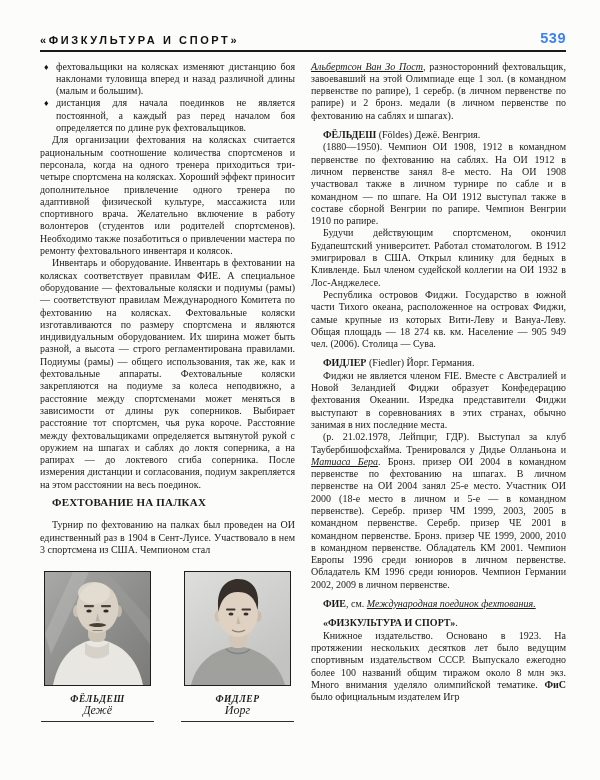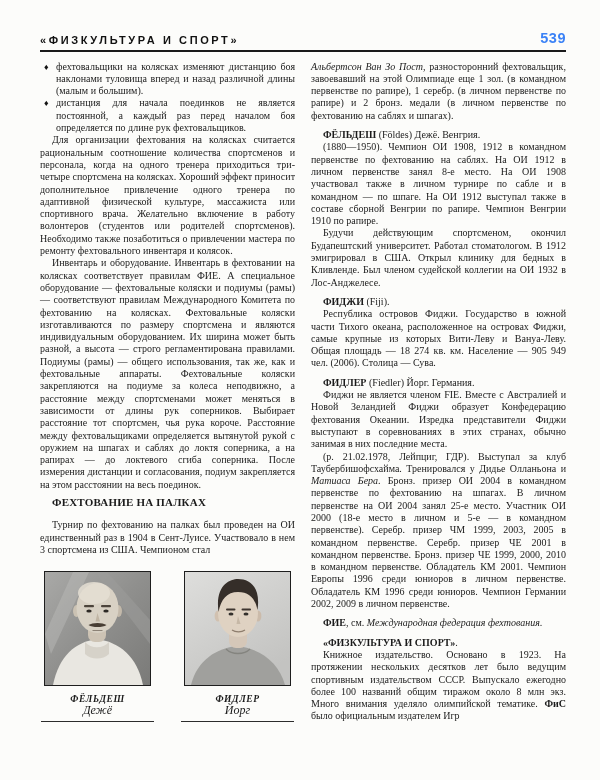--- a/index.html
+++ b/index.html
@@ -28,21 +28,21 @@
   .headrule{height:1.6px;background:#1a1a1a;margin-top:4px;}
   
   .cols{display:flex;gap:16px;margin-top:9px;}
   .col{width:255px;flex:none;
     font-size:10px;line-height:12.3px;text-align:justify;}
   p{margin:0;}
   .p{text-indent:12px;}
   .p0{text-indent:0;}
   .entry{margin-top:7px;}
   .ehead{font-weight:bold;}
-  .ital{font-style:italic;}
+  .ital{font-style:italic;text-decoration:underline;}
   .bold{font-weight:bold;}
   
   .bullet{display:flex;padding-left:4px;}
   .bchar{flex:none;width:12px;font-size:9px;line-height:12.3px;color:#141414;}
   .btext{flex:1;text-align:justify;}
   
   .sect{font-weight:bold;text-indent:12px;margin-top:5px;font-size:11px;letter-spacing:0.2px;}
   
   .figrow{display:flex;justify-content:space-between;margin-top:15px;padding:0 1px;}
   figure{margin:0;width:113px;}
@@ -161,27 +161,26 @@
     </div>
 
     <div class="col">
 
       <p class="p0"><span class="ital">Альбертсон Ван Зо Пост</span><span>, разносторонний фехтовальщик, завоевавший на этой Олимпиаде еще 1 зол. (в командном первенстве по рапире), 1 серебр. (в личном первенстве по рапире) и 2 бронз. медали (в личном первенстве по фехтованию на саблях и шпагах).</span></p>
 
       <p class="p entry"><span class="ehead">ФЁЛЬДЕШ</span><span> (Földes) Дежё. Венгрия.</span></p>
       <p class="p">(1880—1950). Чемпион ОИ 1908, 1912 в командном первенстве по фехтованию на саблях. На ОИ 1912 в личном первенстве занял 8-е место. На ОИ 1908 участвовал также в личном турнире по сабле и в командном — по шпаге. На ОИ 1912 выступал также в составе сборной Венгрии по рапире. Чемпион Венгрии 1910 по рапире.</p>
       <p class="p">Будучи действующим спортсменом, окончил Будапештский университет. Работал стоматологом. В 1912 эмигрировал в США. Открыл клинику для бедных в Кливленде. Был членом судейской коллегии на ОИ 1932 в Лос-Анджелесе.</p>
 
-      <p class="p entry"><span class="ehead">ФИДЖИ</span><span> (Fiji).</span></p>
       <p class="p">Республика островов Фиджи. Государство в южной части Тихого океана, расположенное на островах Фиджи, самые крупные из которых Вити-Леву и Вануа-Леву. Общая площадь — 18 274 кв. км. Население — 905 949 чел. (2006). Столица — Сува.</p>
       <p class="p entry"><span class="ehead">ФИДЛЕР</span><span> (Fiedler) Йорг. Германия.</span></p>
 
       <p class="p">Фиджи не является членом FIE. Вместе с Австралией и Новой Зеландией Фиджи образует Конфедерацию фехтования Океании. Изредка представители Фиджи выступают в соревнованиях в этих странах, обычно занимая в них последние места.</p>
       <p class="p"><span>(р. 21.02.1978, Лейпциг, ГДР). Выступал за клуб Таубербишофсхайма. Тренировался у Дидье Олланьона и </span><span class="ital">Матиаса Бера</span><span>. Бронз. призер ОИ 2004 в командном первенстве по фехтованию на шпагах. В личном первенстве на ОИ 2004 занял 25-е место. Участник ОИ 2000 (18-е место в личном и 5-е — в командном первенстве). Серебр. призер ЧМ 1999, 2003, 2005 в командном первенстве. Серебр. призер ЧЕ 2001 в командном первенстве. Бронз. призер ЧЕ 1999, 2000, 2010 в командном первенстве. Обладатель КМ 2001. Чемпион Европы 1996 среди юниоров в личном первенстве. Обладатель КМ 1996 среди юниоров. Чемпион Германии 2002, 2009 в личном первенстве.</span></p>
 
-      <p class="p entry"><span class="ehead">ФИЕ</span><span>, см. </span><span class="ital">Международная федерация фехтования.</span></p>
+      <p class="p entry"><span class="ehead">ФИЕ</span><span>, см. </span><span class="ital">Международная поединок фехтования.</span></p>
 
       <p class="p entry"><span class="ehead">«ФИЗКУЛЬТУРА И СПОРТ»</span><span>.</span></p>
       <p class="p"><span>Книжное издательство. Основано в 1923. На протяжении нескольких десятков лет было ведущим спортивным издательством СССР. Выпускало ежегодно более 100 названий общим тиражом около 8 млн экз. Много внимания уделяло олимпийской тематике. </span><span class="bold">ФиС</span><span> было официальным издателем Игр</span></p>
 
     </div>
   </div>
 </div>
 
 </body></html>

